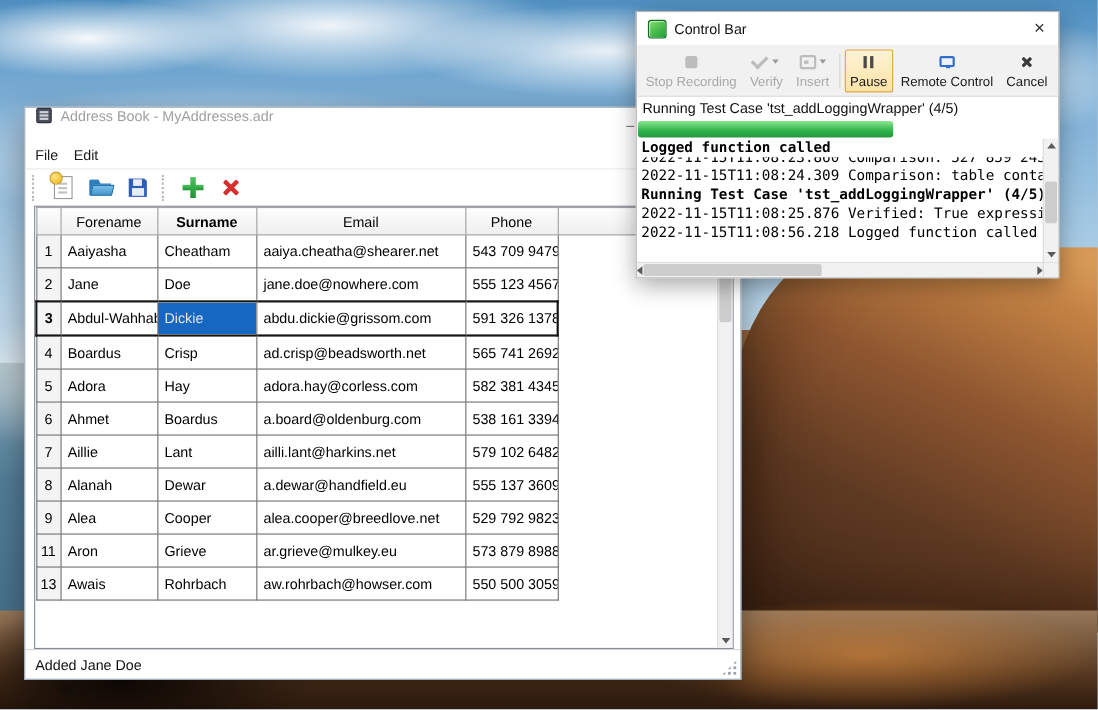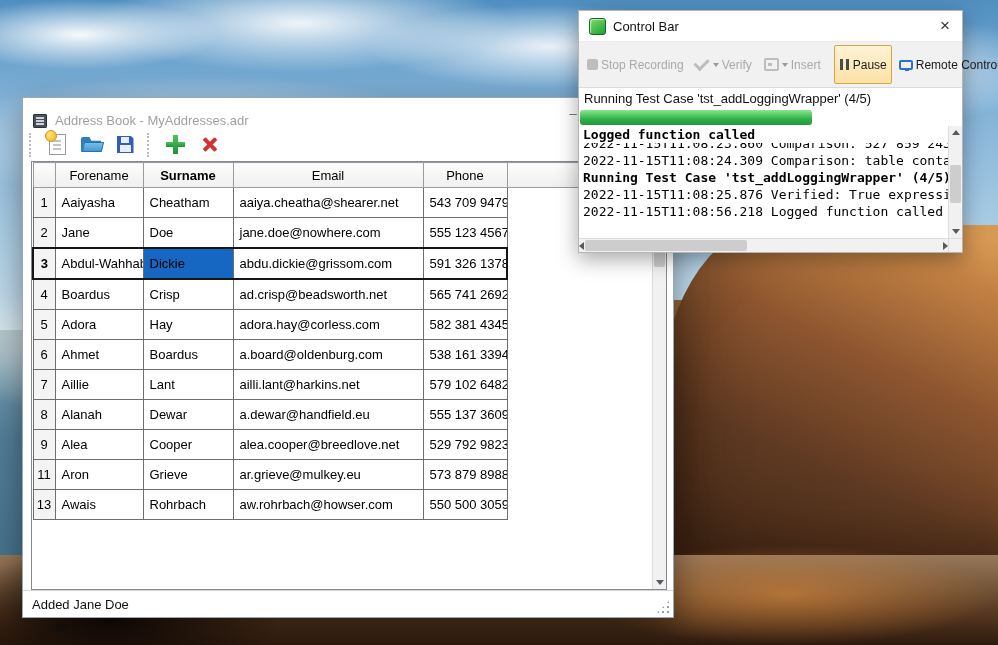--- a/index.html
+++ b/index.html
@@ -25,21 +25,21 @@
   .bg-beach-glow{right:0;top:545px;width:420px;height:100px;background:radial-gradient(ellipse closest-side,rgba(224,140,60,.6),rgba(224,140,60,0));}
   .bg-dark-corner{left:-60px;bottom:-45px;width:340px;height:140px;background:radial-gradient(ellipse closest-side,rgba(15,8,4,.95),rgba(15,8,4,0));}
   .bg-bird{left:55px;top:624px;width:14px;height:8px;background:#1a120c;border-radius:50% 50% 40% 40%;}
 
   
   .win{position:absolute;background:#fff;box-sizing:border-box;}
   .ab{left:22px;top:97px;width:652px;height:521px;border:1px solid #98a8b8;box-shadow:0 10px 30px rgba(0,0,0,.4);display:flex;flex-direction:column;z-index:10;}
   .cb{left:578px;top:10px;width:385px;height:243px;border:1px solid #b5b5b5;box-shadow:0 6px 20px rgba(0,0,0,.35);display:flex;flex-direction:column;z-index:20;}
 
   
-  .ab-titlebar{height:30px;display:flex;align-items:flex-end;padding:0 0 0 10px;flex:none;}
+  .ab-titlebar{height:30px;display:flex;align-items:flex-start;padding:0 0 0 10px;flex:none;}
   .ab-appicon{width:14px;height:14px;background:#4a4f5a;border-radius:2px;box-shadow:inset 0 0 0 1px #2e323a;position:relative;}
   .ab-appicon::after{content:"";position:absolute;left:3px;top:3px;width:8px;height:2px;background:#cfd4dc;box-shadow:0 3px 0 #cfd4dc,0 6px 0 #cfd4dc;}
   .ab-title{color:#a0a0a0;font-size:13px;margin-left:8px;}
   .ab-spacer{flex:1;}
   .wbtn{width:40px;height:30px;display:flex;align-items:center;justify-content:center;color:#666;font-size:13px;}
   .ab-menubar{height:25px;display:flex;align-items:center;padding:0 2px;border-bottom:1px solid #ececec;flex:none;}
   .menu-item{font-size:13px;color:#1a1a1a;padding:3px 7px;}
   .ab-toolbar{height:33px;display:flex;align-items:center;gap:6px;padding:0 4px;flex:none;}
   .tb-handle{width:4px;height:24px;border-left:2px dotted #b9b9b9;margin:0 2px;}
   .tb-btn{width:28px;height:28px;display:flex;align-items:center;justify-content:center;}
@@ -67,21 +67,21 @@
   .tbl thead th.bold{font-weight:bold;}
   .tbl tbody th{background:#f4f4f4;font-weight:normal;text-align:center;height:29px;padding:0 2px;}
   .tbl tbody td{height:29px;background:#fff;}
   .tbl td.phone{text-align:right;}
   .tbl td.filler,.tbl tbody td.filler{border:none;background:#fff;}
   .tbl thead th.filler{background:linear-gradient(180deg,#fdfdfd,#efefef);border:1px solid #9c9c9c;}
   .tbl tr.current th,.tbl tr.current td{border-top:2px solid #161616;border-bottom:2px solid #161616;}
   .tbl tr.current th{border-left:2px solid #161616;font-weight:bold;}
   .tbl tr.current td.phone{border-right:2px solid #161616;}
   .tbl tr.current td.filler{border:none;}
-  .tbl td.selected{background:var(--sel,#1667c1);color:#000000;}
+  .tbl td.selected{background:var(--sel,#1667c1);color:#e5e5e5;}
 
   .vscroll{position:absolute;right:0;top:0;bottom:0;width:13px;background:#f1f1f1;border-left:1px solid #dcdcdc;display:flex;flex-direction:column;}
   .sb-btn{height:13px;flex:none;display:flex;align-items:center;justify-content:center;}
   .sb-track{flex:1;position:relative;}
   .sb-thumb{position:absolute;left:1px;right:1px;background:#cdcdcd;border-radius:2px;}
   .ab-thumb{top:26px;height:66px;}
   .cb-thumb{top:30%;height:45%;}
   .t-up{width:0;height:0;border-left:4px solid transparent;border-right:4px solid transparent;border-bottom:5px solid #5a5a5a;}
   .t-down{width:0;height:0;border-left:4px solid transparent;border-right:4px solid transparent;border-top:5px solid #5a5a5a;}
   .t-left{width:0;height:0;border-top:4px solid transparent;border-bottom:4px solid transparent;border-right:5px solid #5a5a5a;}
@@ -89,21 +89,21 @@
 
   .ab-status{height:26px;flex:none;border-top:1px solid #d6d6d6;display:flex;align-items:center;padding-left:9px;font-size:13px;color:#111;position:relative;}
   .grip{position:absolute;right:3px;bottom:3px;width:14px;height:14px;background-image:radial-gradient(circle at 2px 2px,#9aa0a8 1.2px,transparent 1.6px);background-size:5px 5px;clip-path:polygon(100% 0,100% 100%,0 100%);}
 
   
   .cb-titlebar{height:30px;display:flex;align-items:center;padding:0 0 0 10px;border-bottom:1px solid #ececec;flex:none;}
   .cb-appicon{width:15px;height:15px;border-radius:3px;background:linear-gradient(145deg,#7ede6a,#1f9e34);border:1px solid #0c6b1e;box-shadow:inset 1px 1px 1px rgba(255,255,255,.6);}
   .cb-title{font-size:13px;color:#111;margin-left:7px;}
   .cb-close{margin-left:auto;width:34px;height:30px;display:flex;align-items:center;justify-content:center;font-size:17px;color:#333;}
   .cb-toolbar{height:46px;flex:none;display:flex;align-items:stretch;gap:2px;padding:3px;background:#f1f1f1;border-bottom:1px solid #dcdcdc;box-sizing:border-box;}
-  .cb-btn{display:flex;flex-direction:row;align-items:center;justify-content:center;gap:3px;padding:2px 4px;border:1px solid transparent;border-radius:2px;}
+  .cb-btn{display:flex;flex-direction:column;align-items:center;justify-content:center;gap:3px;padding:2px 4px;border:1px solid transparent;border-radius:2px;}
   .cb-btn.active{background:linear-gradient(180deg,#fff3d6,var(--pausebg,#fbe2a6));border:1px solid var(--pausebd,#e0a23f);}
   .cb-lab{font-size:12px;white-space:nowrap;color:#1a1a1a;}
   .cb-btn.disabled .cb-lab{color:#a9a9a9;}
   .cb-sep{width:1px;background:#d5d5d5;margin:4px 2px;}
   .ico-row{height:15px;display:flex;align-items:center;gap:3px;}
   .caret{width:0;height:0;border-left:3.5px solid transparent;border-right:3.5px solid transparent;border-top:4px solid #9a9a9a;}
   .cbi{display:inline-block;position:relative;}
   .stop-recording-icon{width:11px;height:11px;background:#bdbdbd;border-radius:2px;}
   .verify-icon{width:11px;height:6px;border-left:3px solid #bdbdbd;border-bottom:3px solid #bdbdbd;transform:rotate(-45deg) translateY(-2px);}
   .insert-icon{width:11px;height:9px;border:2px solid #bdbdbd;border-radius:2px;}
@@ -154,20 +154,24 @@
   <section class="win ab">
     <header class="ab-titlebar">
       <span class="ab-appicon"></span>
       <span class="ab-title">Address Book - MyAddresses.adr</span>
       <span class="ab-spacer"></span>
       <span class="wbtn">–</span>
       <span class="wbtn">▢</span>
       <span class="wbtn">×</span>
     </header>
 
+    <nav class="ab-menubar">
+      <span class="menu-item">File</span>
+      <span class="menu-item">Edit</span>
+    </nav>
 
     <div class="ab-toolbar">
       <span class="tb-handle"></span>
       <button class="tb-btn">
           <span class="icon-new">
             <i></i>
             <b></b>
           </span>
         </button>
       <button class="tb-btn">

